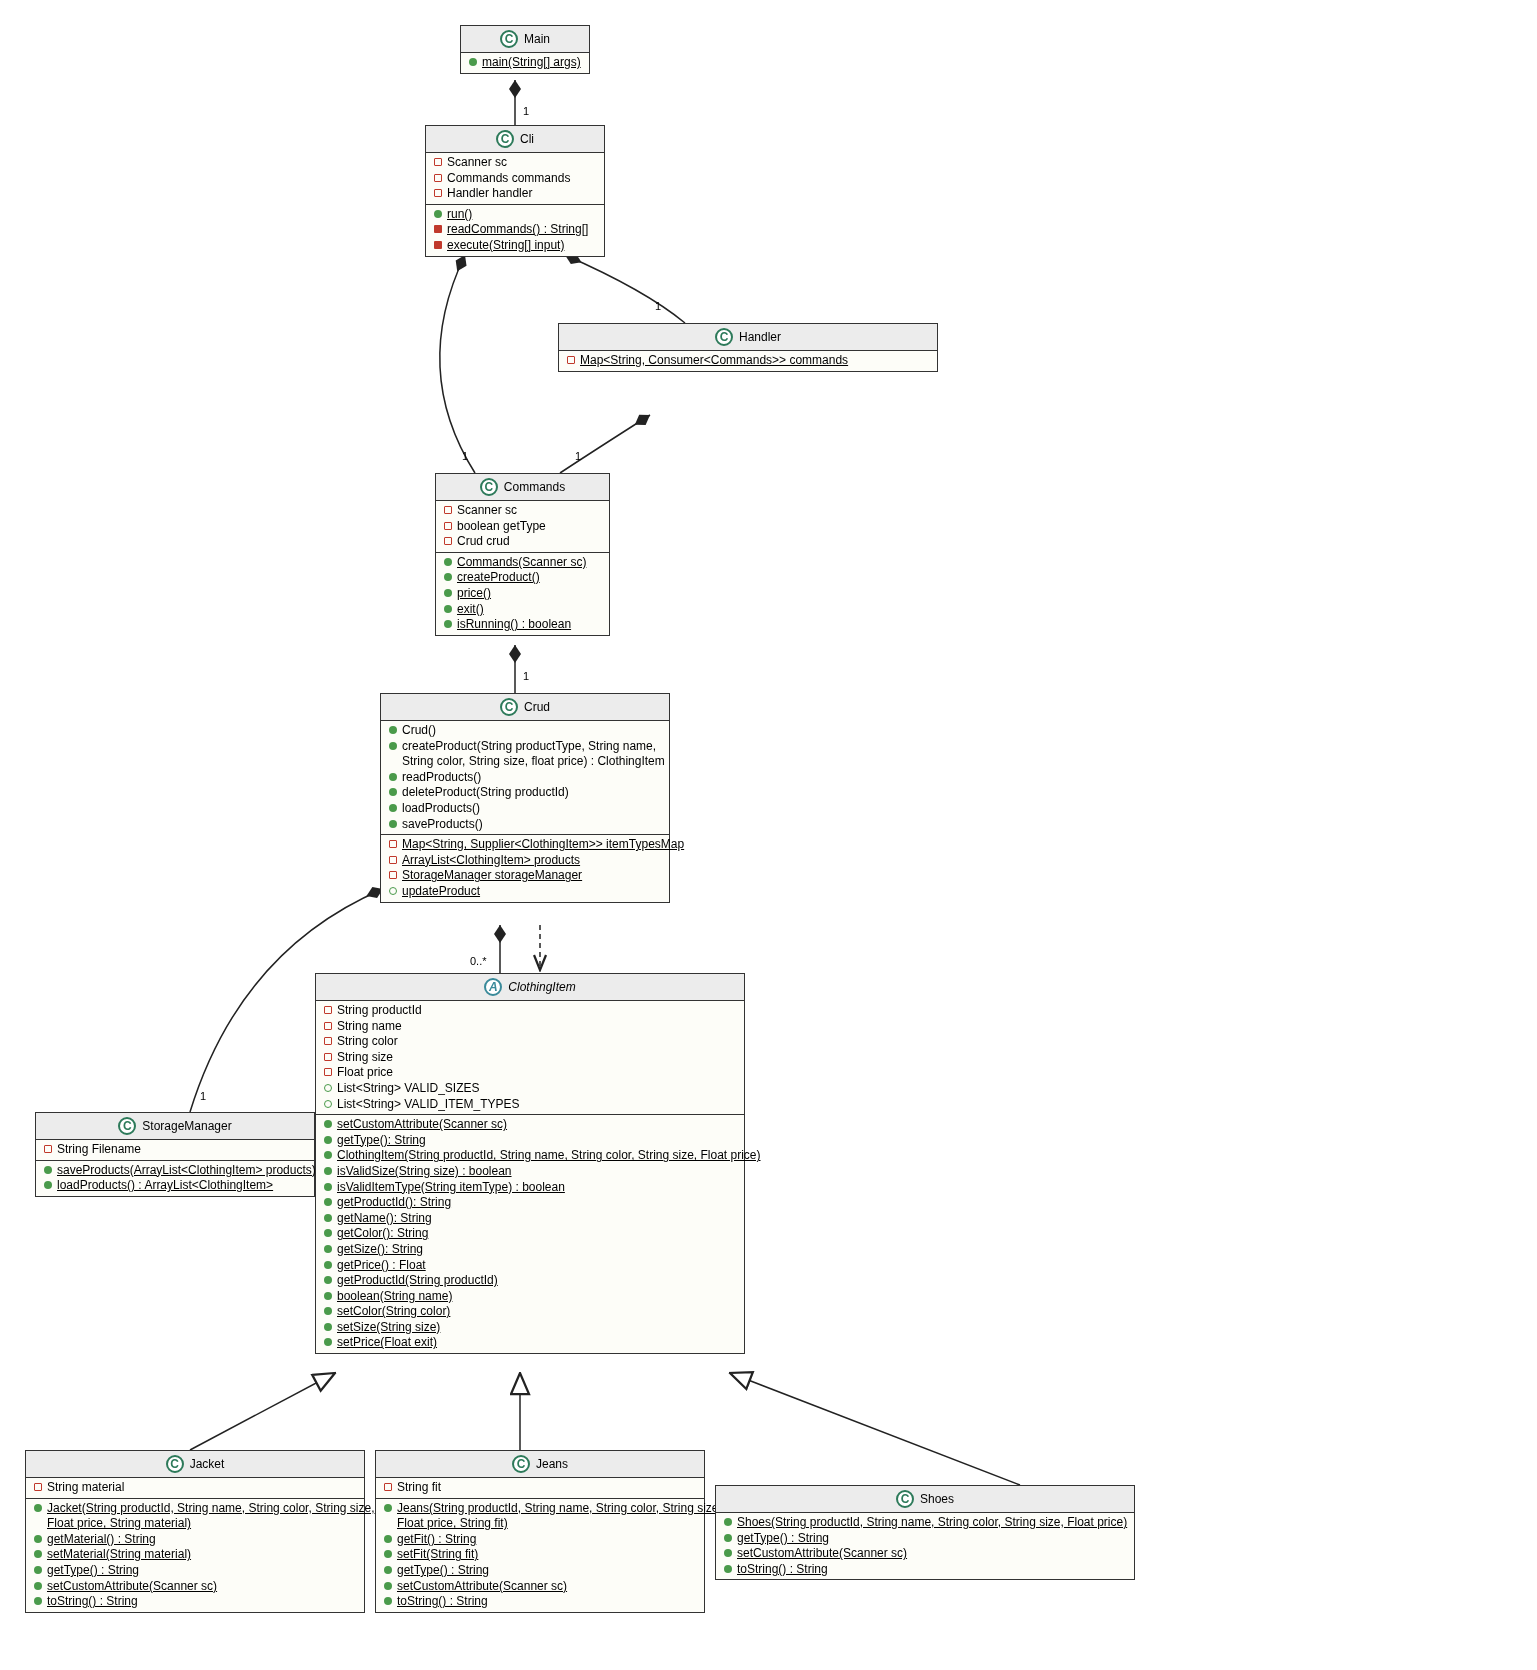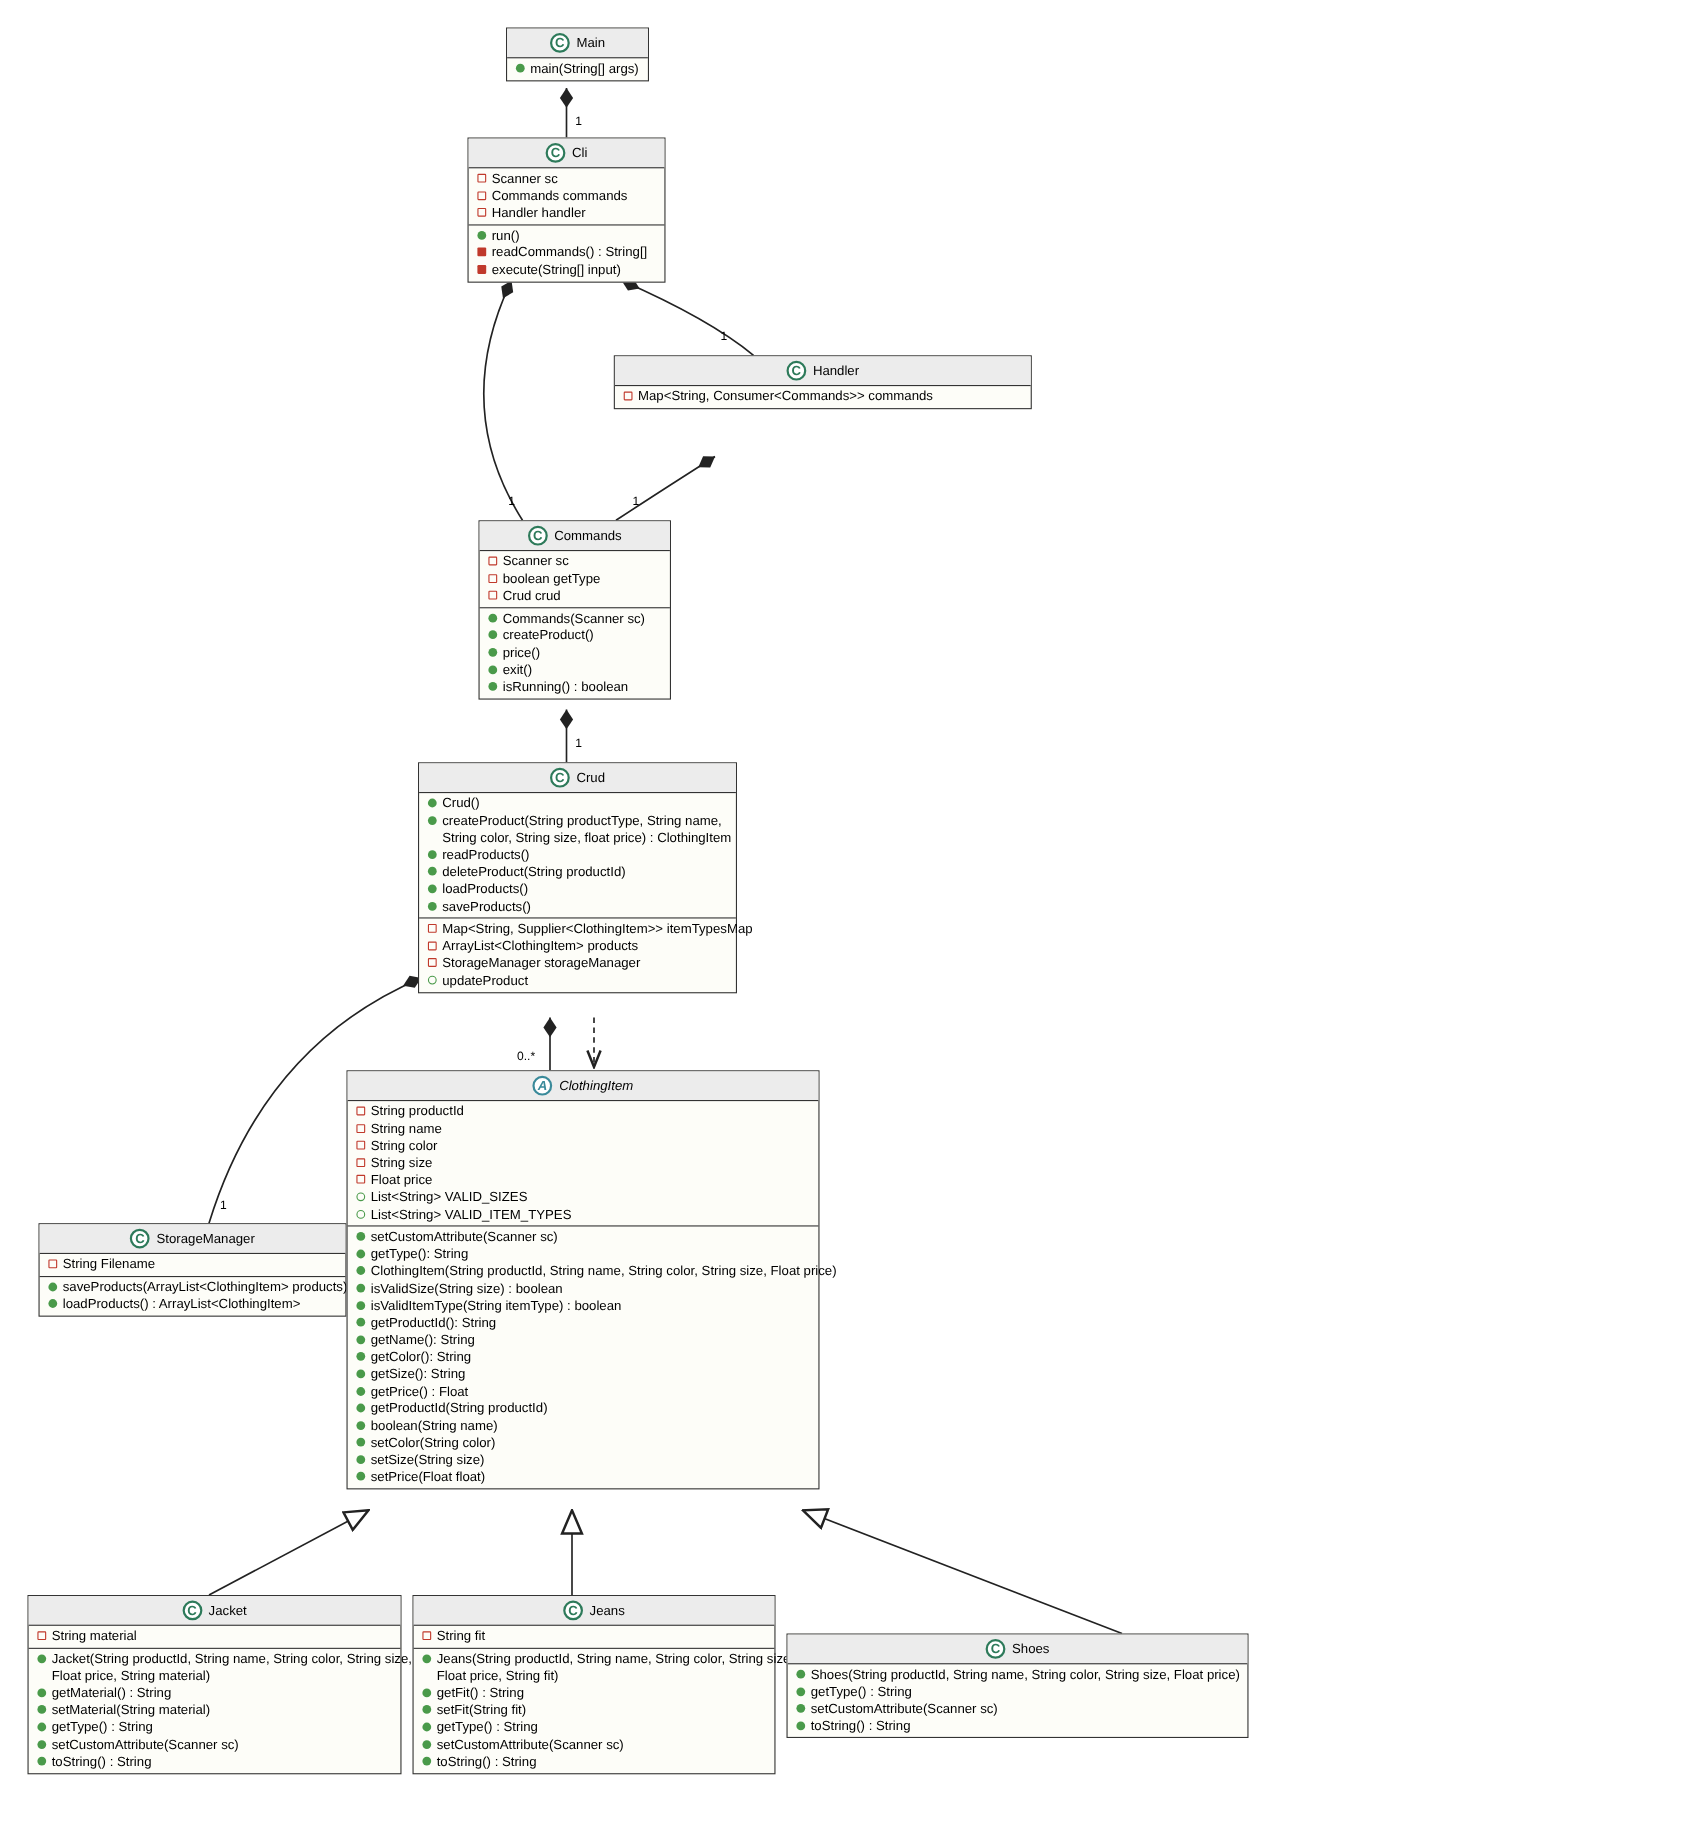--- a/index.html
+++ b/index.html
@@ -56,20 +56,21 @@
     border-color: #3a8a9a;
     color: #3a8a9a;
   }
   .uml-section {
     padding: 2px 8px;
     border-bottom: 1.5px solid #333;
     line-height: 1.3;
   }
   .uml-section:last-child {
     border-bottom: none;
+    text-decoration: underline;
   }
   .member {
     display: flex;
     align-items: baseline;
     gap: 5px;
     white-space: nowrap;
   }
   .vis {
     display: inline-block;
     width: 8px;
@@ -412,21 +413,21 @@
     <div class="member">
           <span class="vis pub-circle"></span>
           <span>setColor(String color)</span>
         </div>
     <div class="member">
           <span class="vis pub-circle"></span>
           <span>setSize(String size)</span>
         </div>
     <div class="member">
           <span class="vis pub-circle"></span>
-          <span>setPrice(Float float)</span>
+          <span>setPrice(Float exit)</span>
         </div>
   </div>
 </div>
 
 <div class="uml-class" style="left:5px; top:1430px; width:340px;">
   <div class="uml-header">
         <span class="stereotype">C</span>
         <span class="name">Jacket</span>
       </div>
   <div class="uml-section">

